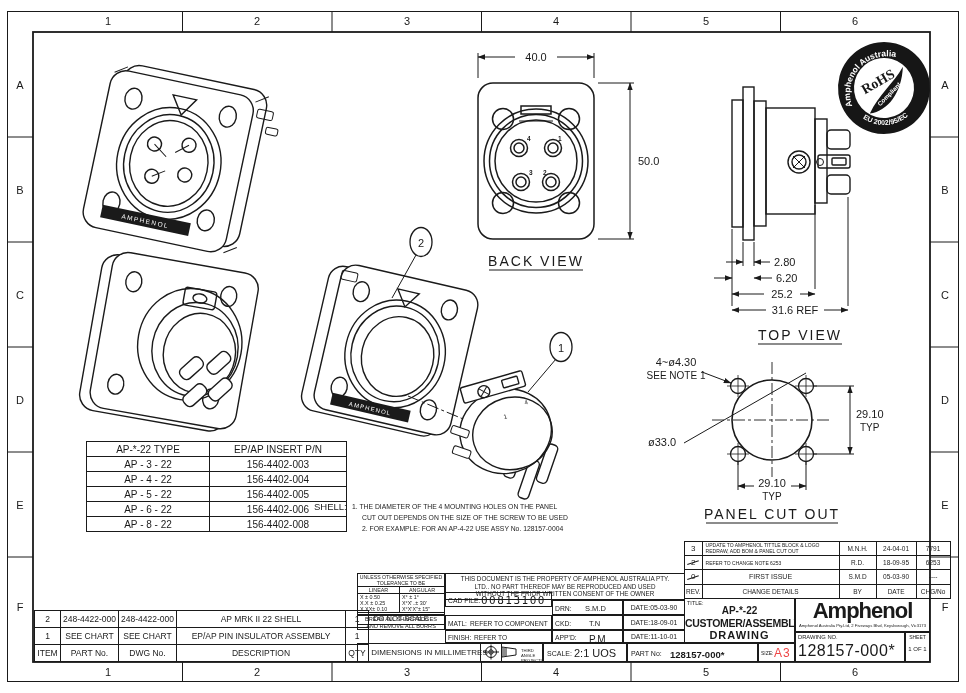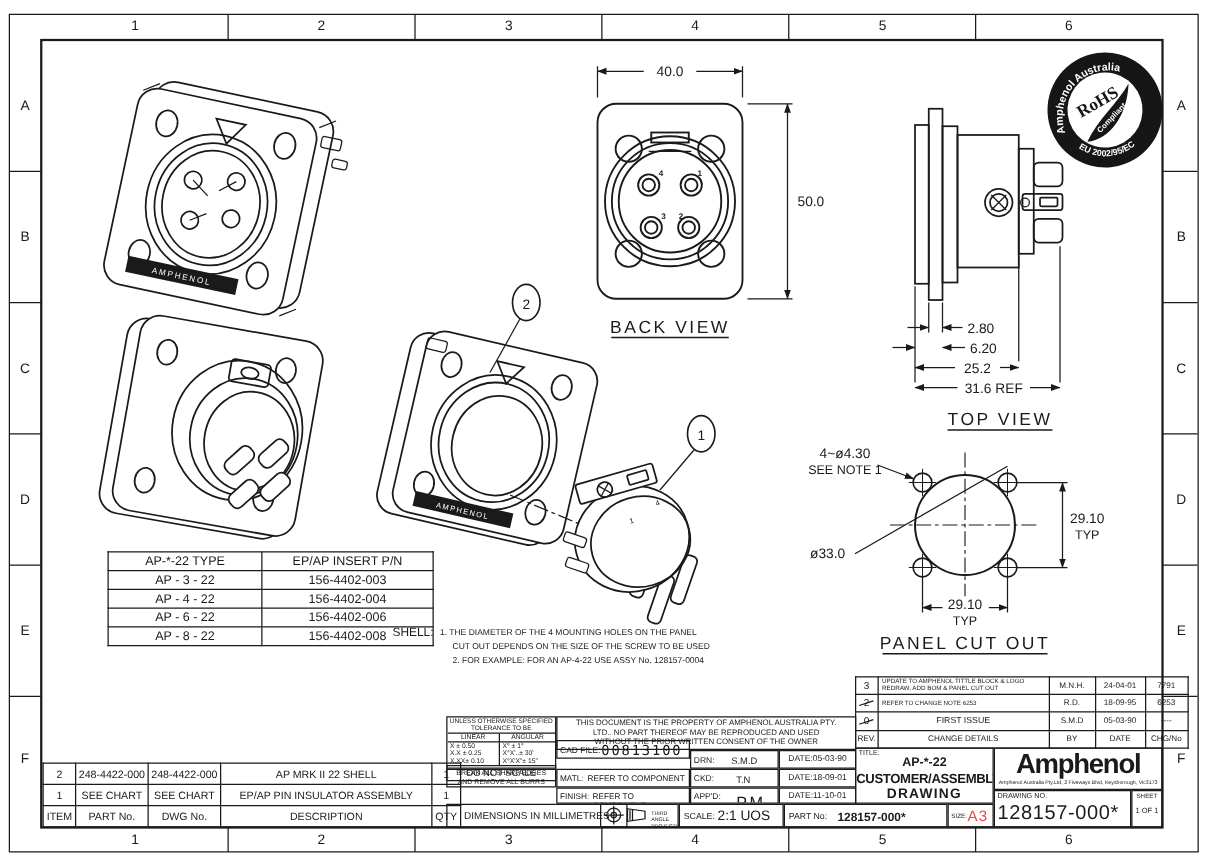--- a/index.html
+++ b/index.html
@@ -337,20 +337,24 @@
   </tr>
   <tr>
           <td>AP - 3 - 22</td>
           <td>156-4402-003</td>
         </tr>
   <tr>
           <td>AP - 4 - 22</td>
           <td>156-4402-004</td>
         </tr>
   <tr>
+          <td>AP - 5 - 22</td>
+          <td>156-4402-005</td>
+        </tr>
+  <tr>
           <td>AP - 6 - 22</td>
           <td>156-4402-006</td>
         </tr>
   <tr>
           <td>AP - 8 - 22</td>
           <td>156-4402-008</td>
         </tr>
 </tbody>
     </table>
 
@@ -443,21 +447,21 @@
   <span class="abs" style="left:2px;top:4px;font-size:6.8px">CKD:</span>
   <span class="abs" style="left:36px;top:3px;font-size:7.5px">T.N</span>
 </div>
 <div class="cell ctr" style="left:623px;top:615px;width:62px;height:15px;font-size:6.8px">DATE:18-09-01</div>
 <div class="cell" style="left:445px;top:630px;width:107px;height:13px">
   <span class="abs" style="left:2px;top:3px;font-size:6.6px">FINISH:</span>
   <span class="abs" style="left:28px;top:3px;font-size:6.6px">REFER TO COMPONENT</span>
 </div>
 <div class="cell" style="left:552px;top:630px;width:71px;height:13px">
   <span class="abs" style="left:2px;top:3px;font-size:6.8px">APP'D:</span>
-  <span class="abs" style="left:36px;top:2.5px;font-size:13px">P.M</span>
+  <span class="abs" style="left:36px;top:2.5px;font-size:10px">P.M</span>
 </div>
 <div class="cell ctr" style="left:623px;top:630px;width:62px;height:13px;font-size:6.8px">DATE:11-10-01</div>
 
 <table class="rtbl abs" style="left:684px;top:541px">
   <tbody>
         <tr>
     <td style="width:11px;font-size:8px">3</td>
     <td style="width:132px;font-size:5px;line-height:5.6px;text-align:left;padding-left:3px">
       <div>UPDATE TO AMPHENOL TITTLE BLOCK &amp; LOGO</div>
       <div>REDRAW, ADD BOM &amp; PANEL CUT OUT</div>

